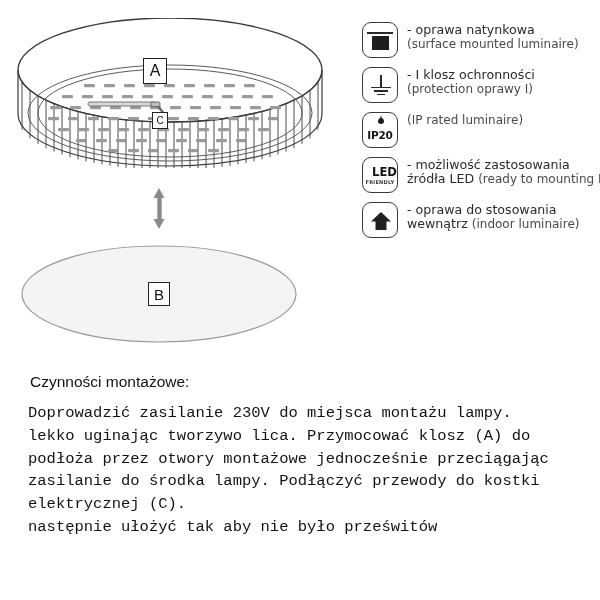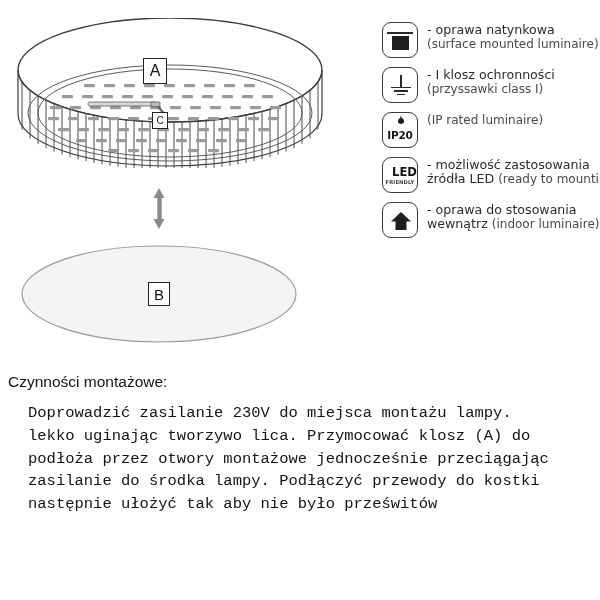--- a/index.html
+++ b/index.html
@@ -66,21 +66,20 @@
     flex: 0 0 auto;
     width: 36px;
     height: 36px;
     box-sizing: border-box;
     border: 1.6px solid #3a3a3a;
     border-radius: 9px;
     background: #fff;
     position: relative;
     margin-right: 9px;
     overflow: hidden;
-    margin-left: 20px;
   }
   .legend-text {
     padding-top: 1px;
   }
   .legend-pl {
     font-family: "DejaVu Sans", sans-serif;
     font-size: 12.6px;
     line-height: 1.15;
     color: #2b2b2b;
     white-space: nowrap;
@@ -136,21 +135,21 @@
   
   .ic-house { position: absolute; left: 7px; top: 7px; width: 22px; height: 22px; }
 
   
   #instructions {
     position: absolute;
     left: 0; top: 372px;
     width: 600px;
   }
   #instructions-heading {
-    margin: 0 0 10px 8px;
+    margin: 0 0 10px 30px;
     font-family: "Liberation Sans", sans-serif;
     font-size: 15.5px;
     font-weight: normal;
     color: #131313;
     line-height: 1.3;
   }
   #instructions-body {
     margin: 0 0 0 28px;
     font-family: Liberation Mono, monospace;
     font-size: 15.5px;
@@ -348,21 +347,21 @@
 
   <div class="legend-row">
     <div class="legend-icon">
       <span class="ic-earth-v"></span>
       <span class="ic-earth-h1"></span>
       <span class="ic-earth-h2"></span>
       <span class="ic-earth-h3"></span>
     </div>
     <div class="legend-text">
       <div class="legend-pl">- I klosz ochronności</div>
-      <div class="legend-en">(przyssawki class I)</div>
+      <div class="legend-en">(protection oprawy I)</div>
     </div>
   </div>
 
   <div class="legend-row">
     <div class="legend-icon">
       <span class="ic-drop"></span>
       <span class="ic-ip-text">IP20</span>
     </div>
     <div class="legend-text">
       <div class="legend-en">(IP rated luminaire)</div>
@@ -394,15 +393,16 @@
 
 </div>
 
 <div id="instructions">
   <div id="instructions-heading">Czynności montażowe:</div>
   <div id="instructions-body">
     <div class="instr-line">Doprowadzić zasilanie 230V do miejsca montażu lampy.</div>
     <div class="instr-line">lekko uginając tworzywo lica. Przymocować klosz (A) do</div>
     <div class="instr-line">podłoża przez otwory montażowe jednocześnie przeciągając</div>
     <div class="instr-line">zasilanie do środka lampy. Podłączyć przewody do kostki</div>
+    <div class="instr-line">elektrycznej (C).</div>
     <div class="instr-line">następnie ułożyć tak aby nie było prześwitów</div>
   </div>
 </div>
 
 </body></html>

